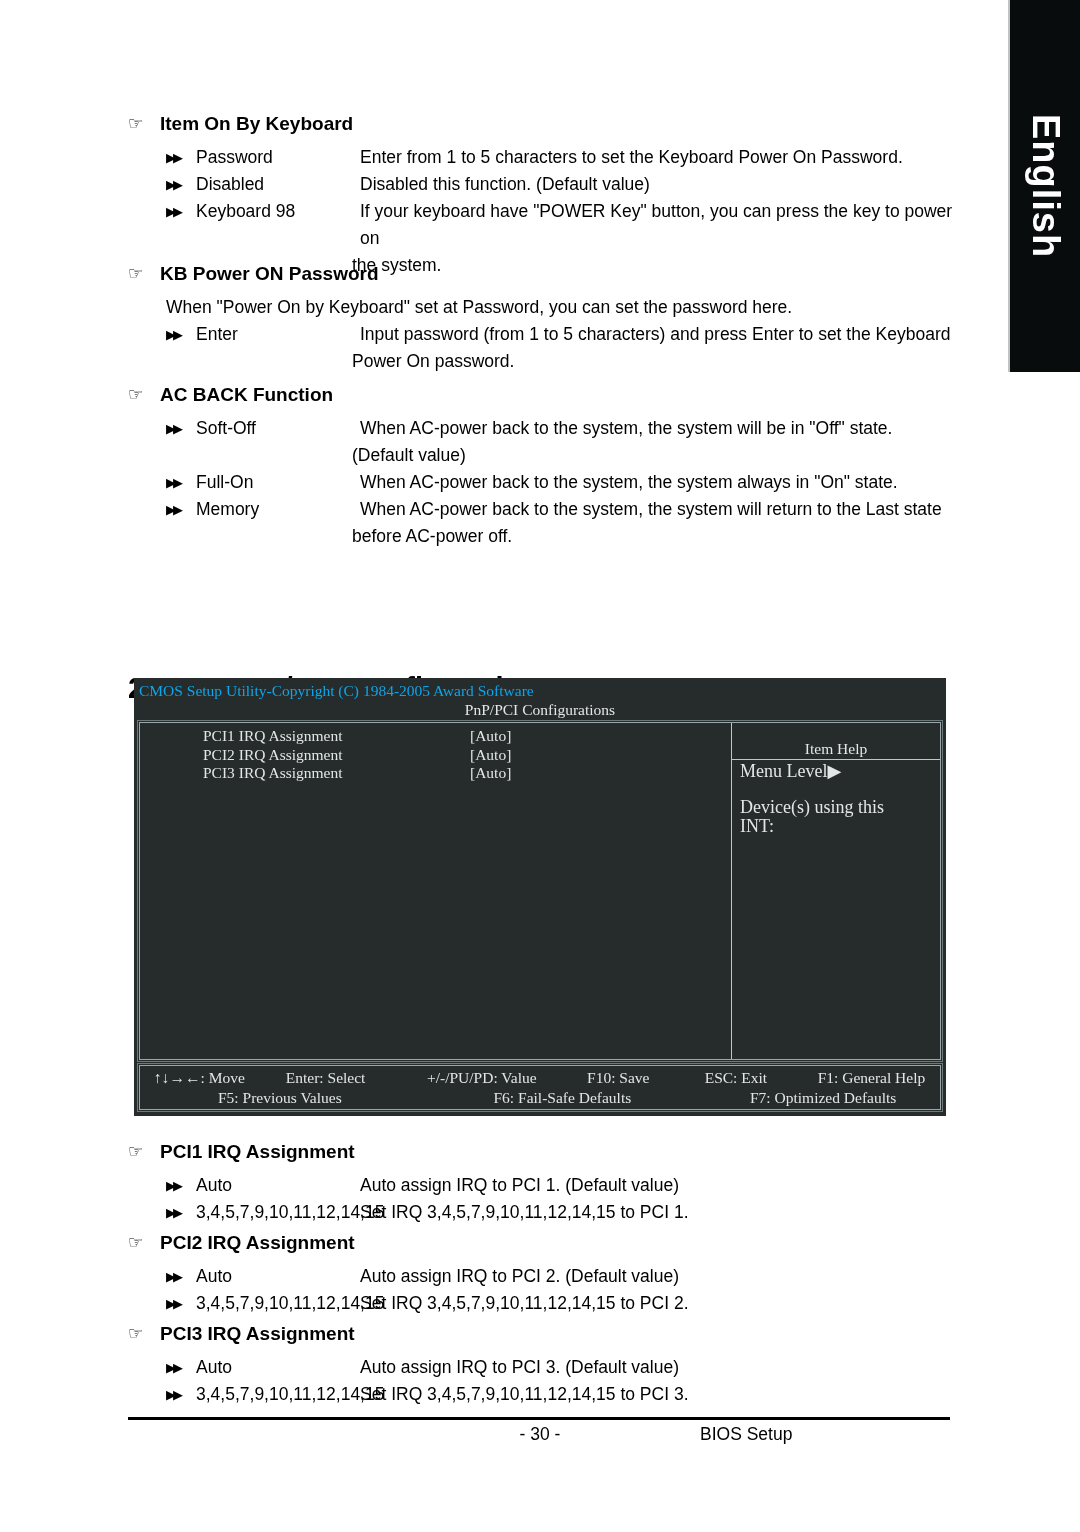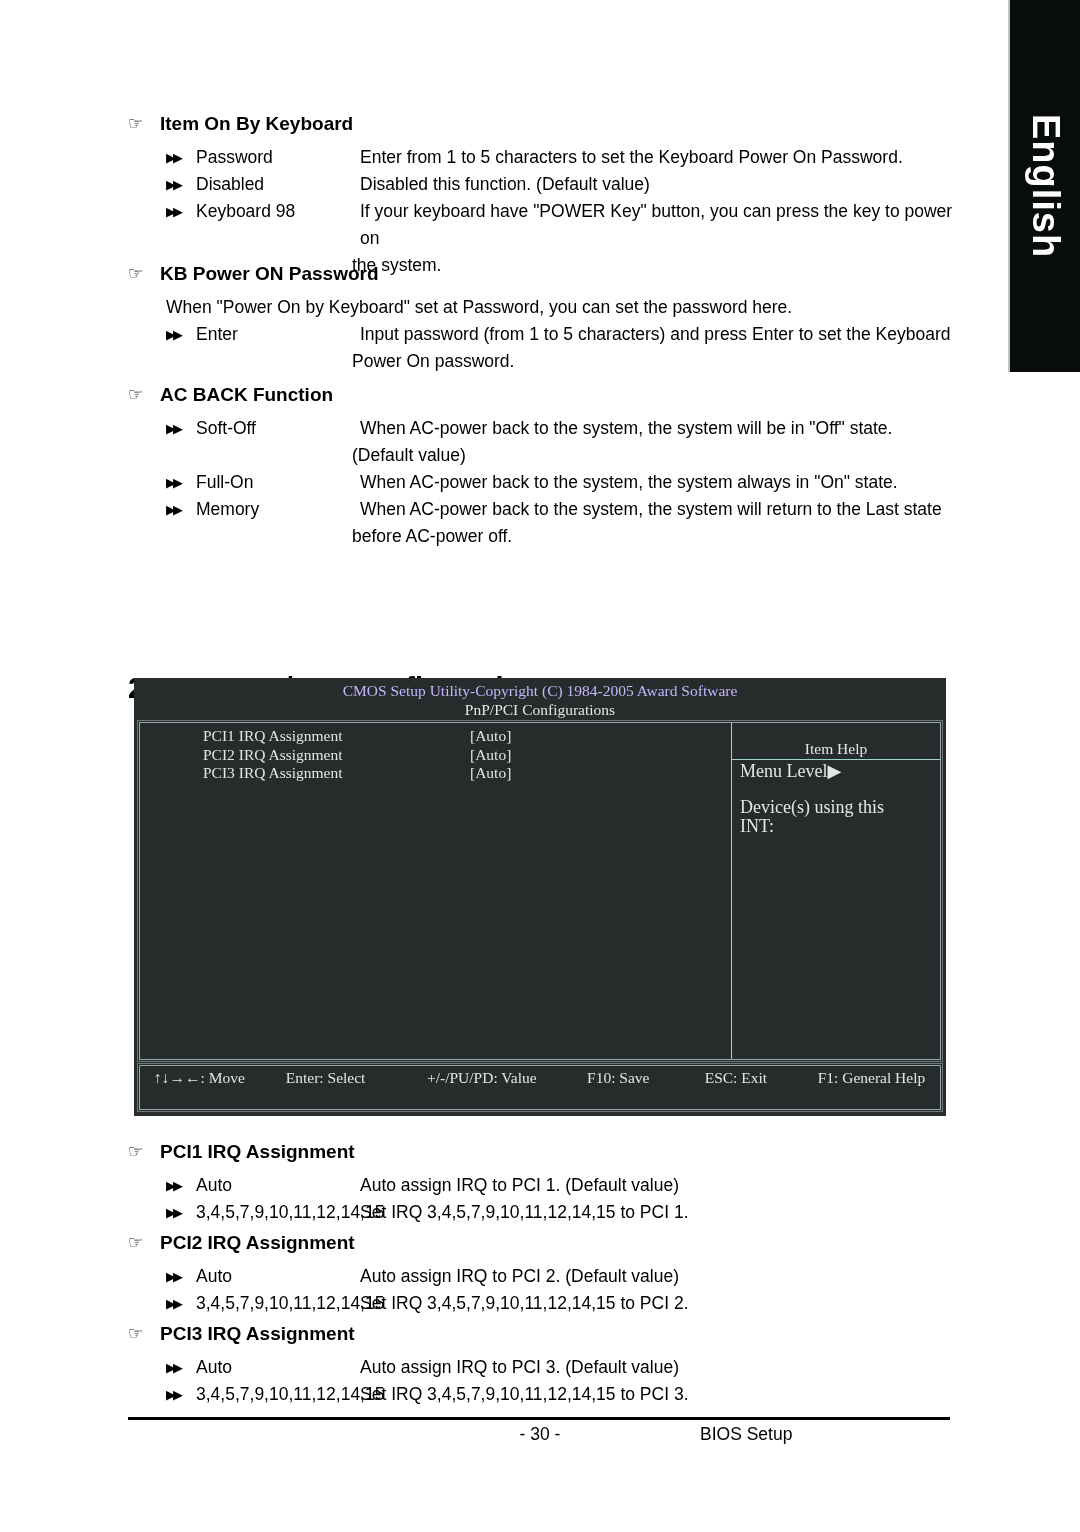--- a/index.html
+++ b/index.html
@@ -136,24 +136,24 @@
     top: 678px;
     width: 812px;
     height: 438px;
     background: #262b2c;
     color: #d9dcdc;
     font-family: "Liberation Serif", serif;
     box-sizing: border-box;
     padding: 3px 5px 4px 5px;
   }
   .bios-title {
-    text-align: center;
+    text-align: left;
     font-size: 15.5px;
     line-height: 19px;
-    color: #c4b5fd;
+    color: #0ea5e9;
   }
   .bios-subtitle {
     text-align: center;
     font-size: 15.5px;
     line-height: 19px;
     color: #e3e6e6;
     margin-bottom: 3px;
   }
   .bios-body {
     position: relative;
@@ -378,20 +378,25 @@
 
     <div class="bios-foot">
       <div class="foot-line">
         <span class="f1a">↑↓→←: Move</span>
         <span class="f1b">Enter: Select</span>
         <span class="f1c">+/-/PU/PD: Value</span>
         <span class="f1d">F10: Save</span>
         <span class="f1e">ESC: Exit</span>
         <span class="f1f">F1: General Help</span>
       </div>
+      <div class="foot-line">
+        <span class="f2a">F5: Previous Values</span>
+        <span class="f2b">F6: Fail-Safe Defaults</span>
+        <span class="f2c">F7: Optimized Defaults</span>
+      </div>
     </div>
   </div>
 
   <div class="section" style="top:1140px;">
     <div class="sec-head">
       <span class="hand">☞</span>
       <span class="htext">PCI1 IRQ Assignment</span>
     </div>
     <div class="opt-row">
       <span class="bullet">▶▶</span>

